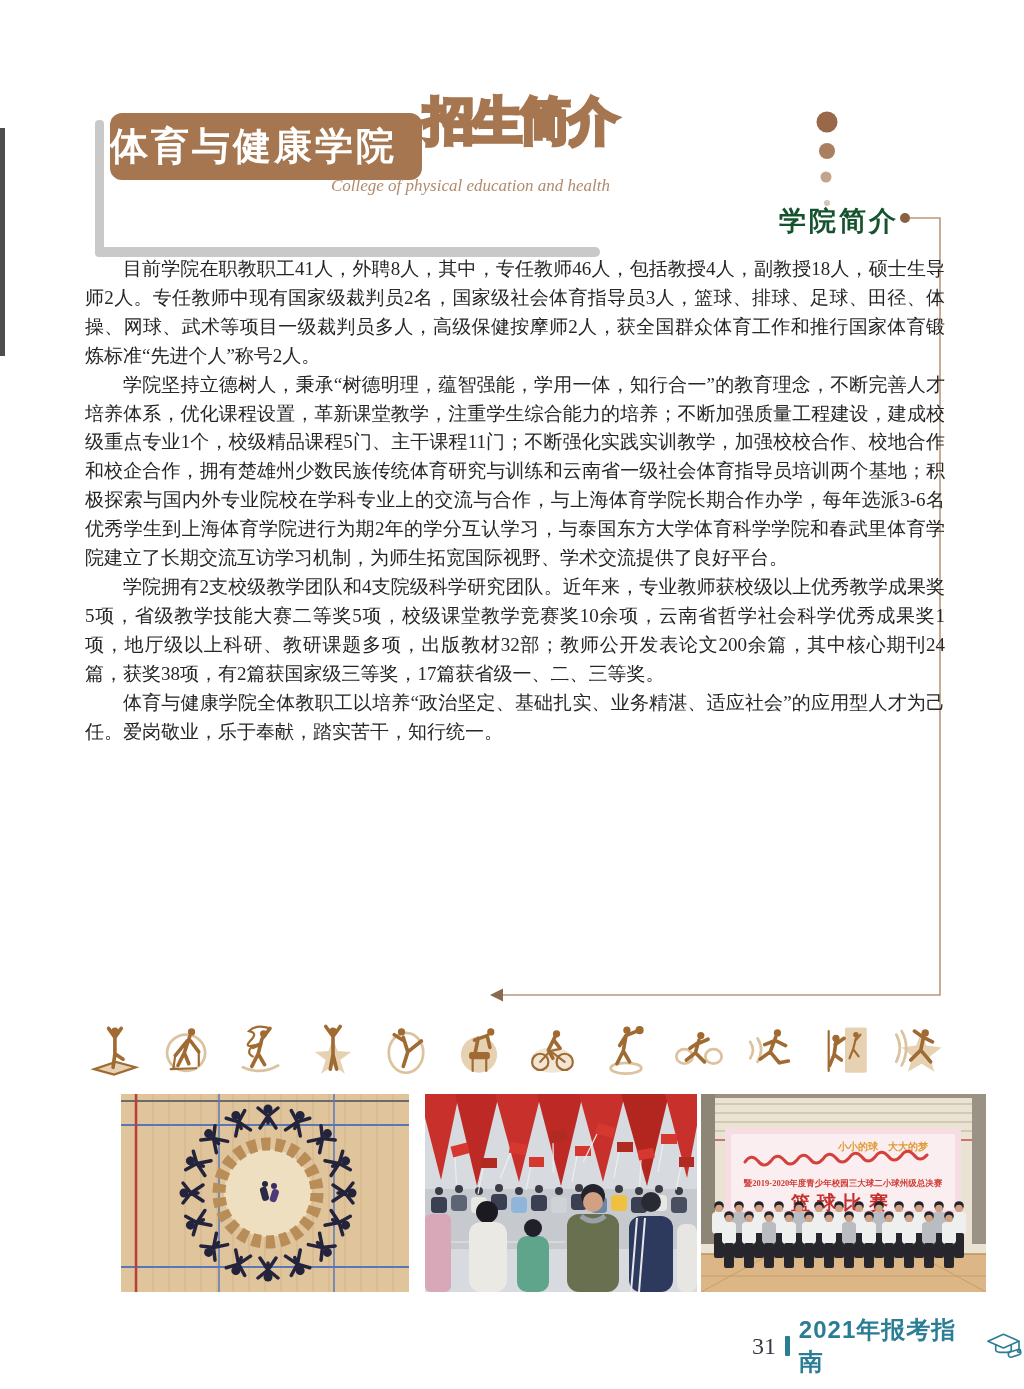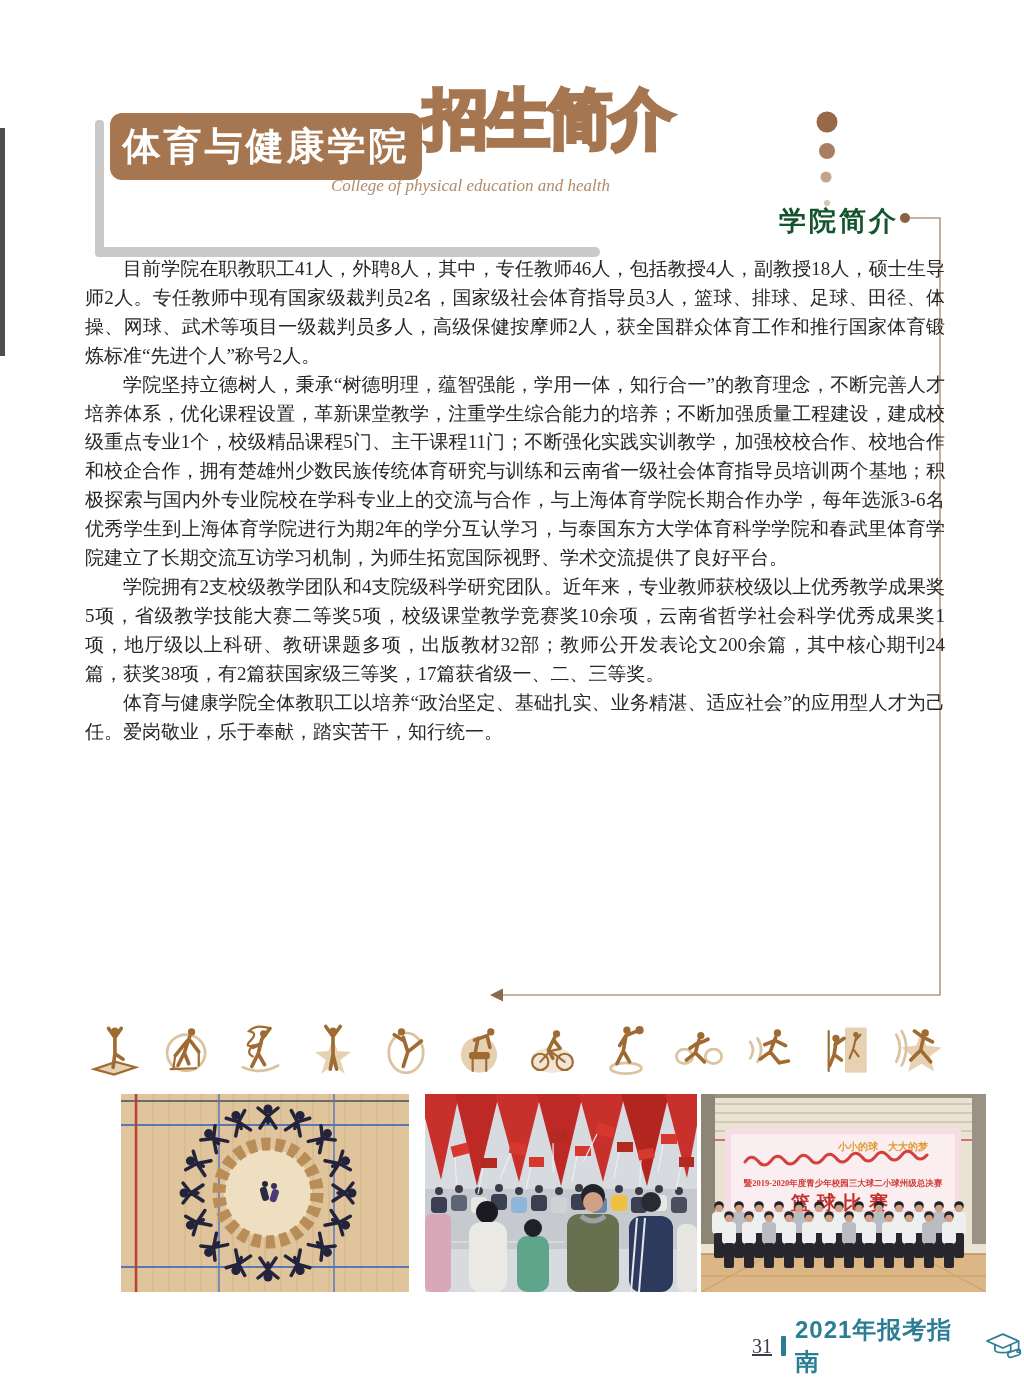--- a/index.html
+++ b/index.html
@@ -3,23 +3,23 @@
 <meta charset="utf-8">
 <style>
   html,body{margin:0;padding:0;background:#e9e9e9;}
   .page{position:relative;width:1024px;height:1389px;margin:0 auto;background:#ffffff;overflow:hidden;
         font-family:"Liberation Serif","DejaVu Serif",serif;}
   .overlay{position:absolute;left:0;top:0;width:1024px;height:1389px;pointer-events:none;}
   
   .bracket-v{position:absolute;left:95px;top:120px;width:9px;height:137px;background:#c9c9c9;border-radius:4px;}
   .bracket-h{position:absolute;left:95px;top:247px;width:505px;height:10px;background:#c9c9c9;border-radius:5px;}
   .title-box{position:absolute;left:110px;top:113px;width:312px;height:67px;background:#a5764f;border-radius:12px;
-             display:flex;align-items:center;justify-content:center;}
+             display:flex;align-items:center;justify-content:flex-start;}
   .title-box span{color:#ffffff;font-size:38px;font-weight:bold;letter-spacing:3px;white-space:nowrap;}
-  .big-title{position:absolute;left:424px;top:88px;font-size:64px;font-weight:900;line-height:1;
+  .big-title{position:absolute;left:424px;top:96px;font-size:50px;font-weight:900;line-height:1;
              color:#ffffff;-webkit-text-stroke:4px #a5764f;letter-spacing:-2px;white-space:nowrap;}
   .eng-sub{position:absolute;left:325px;top:176px;width:285px;text-align:right;font-style:italic;
            font-size:17px;color:#b18b6b;white-space:nowrap;}
   .side-head{position:absolute;left:779px;top:203px;font-size:27px;font-weight:bold;color:#14532d;letter-spacing:3px;}
   
   .article{position:absolute;left:85px;top:255px;width:860px;font-size:19px;line-height:28.9px;
            color:#262626;text-align:justify;}
   .article p{margin:0;text-indent:2em;}
   
   .icons{position:absolute;left:85px;top:1020px;width:862px;display:flex;justify-content:space-between;align-items:flex-end;}
@@ -31,21 +31,21 @@
   .sport .tf{fill:#e6d2b2;stroke:none;}
   
   .photos{position:absolute;left:0;top:1094px;width:1024px;height:198px;margin-left:24px;}
   .photo{position:absolute;top:0;height:198px;}
   .photo svg{display:block;width:100%;height:100%;}
   .photo1{left:97px;width:288px;}
   .photo2{left:401px;width:272px;}
   .photo3{left:677px;width:285px;}
   
   .footer{position:absolute;left:752px;top:1314px;display:flex;align-items:center;gap:9px;}
-  .pg-num{font-size:20px;color:#3b3b46;text-decoration:underline;}
+  .pg-num{font-size:24px;color:#3b3b46;}
   .f-sep{display:inline-block;width:5px;height:20px;background:#2a7d95;border-radius:1px;}
   .f-title{font-size:24px;font-weight:600;color:#2a7d95;letter-spacing:1px;
            font-family:"Liberation Sans","DejaVu Sans",sans-serif;}
 </style>
 </head>
 <body>
 
 <div class="page">
 
   <svg class="overlay">

